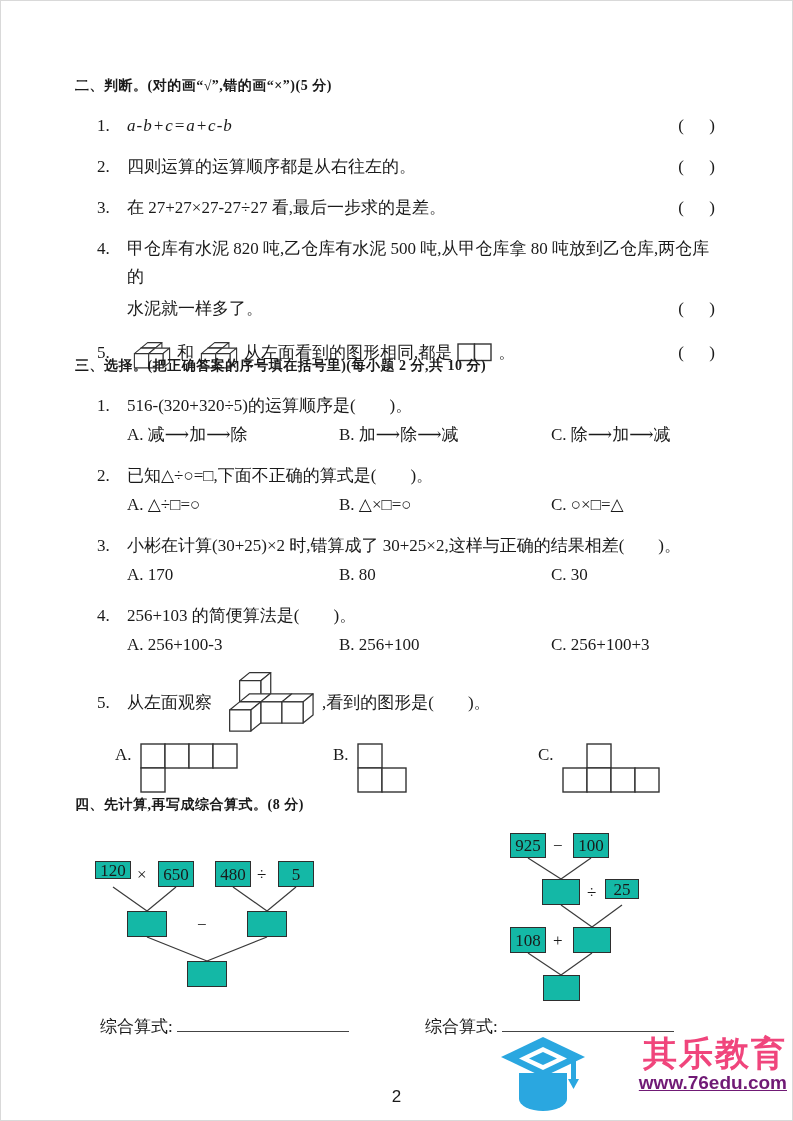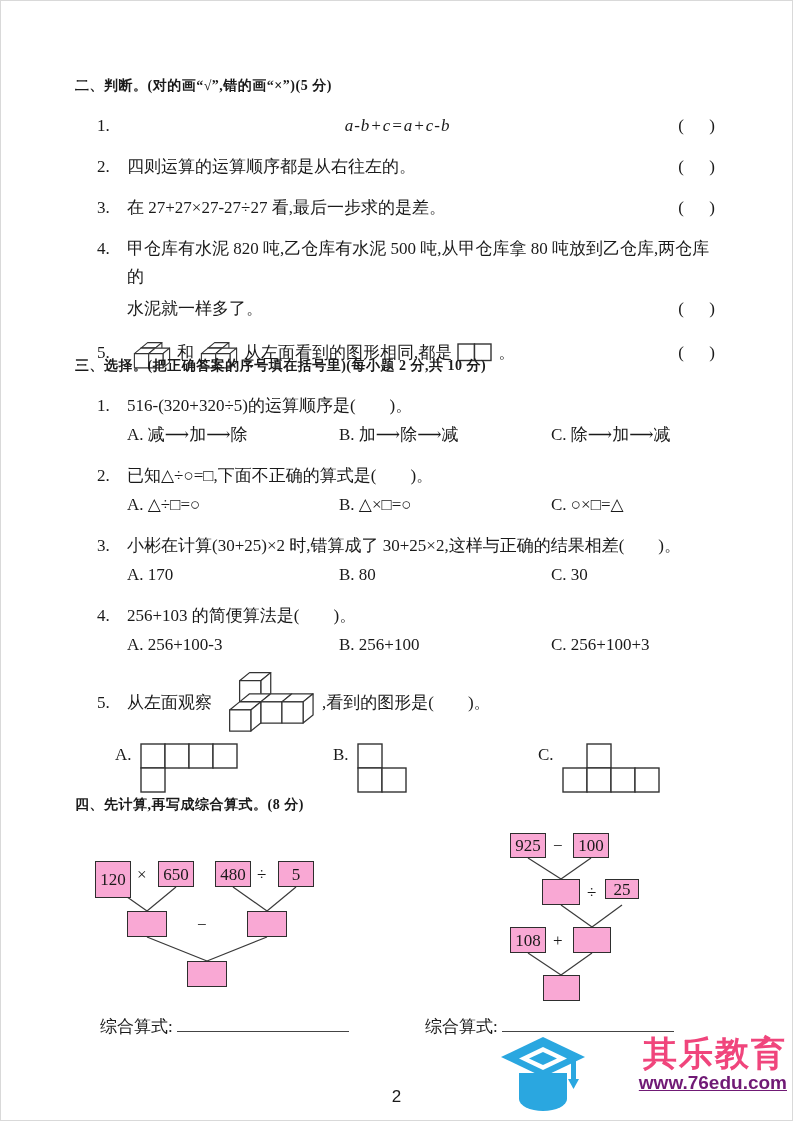--- a/index.html
+++ b/index.html
@@ -17,36 +17,36 @@
   .sec-inner{padding:0 78px 0 75px;}
   h2{
     font-size:14px;font-weight:bold;margin:0 0 12px 0;line-height:28px;
     letter-spacing:0.5px;
   }
   .row{display:flex;align-items:flex-start;line-height:28px;font-size:17px;margin-bottom:13px;}
   .row .num{width:30px;flex:0 0 auto;text-align:left;padding-left:22px;box-sizing:content-box;}
   .row .txt{flex:1 1 auto;}
   .row .bracket{flex:0 0 auto;margin-left:auto;padding-left:10px;white-space:pre;}
   .indent2{padding-left:52px;}
-  .math-italic{font-style:italic;letter-spacing:1px;text-align:center;}
+  .math-italic{font-style:italic;letter-spacing:1px;}
   .inlinefig{display:inline-block;vertical-align:middle;margin:0 5px;}
   
   .opts{display:flex;padding-left:52px;font-size:17px;line-height:26px;margin:2px 0 14px 0;}
   .opts .opt{width:212px;flex:0 0 auto;}
   .opts .opt:last-child{width:auto;}
   .q{margin-bottom:2px;}
   
   .shape-opts{display:flex;align-items:flex-start;padding-left:40px;margin-top:10px;}
   .shape-opt{display:flex;align-items:flex-start;gap:8px;font-size:17px;line-height:24px;}
   .shape-opt.w1{width:218px;} .shape-opt.w2{width:205px;}
   
   .tree{position:absolute;}
   .tree svg.lines{position:absolute;left:0;top:0;}
   .tbox{
-    position:absolute;border:1.6px solid #2e2e2e;background:#f9a8d4;
+    position:absolute;border:1.6px solid #2e2e2e;background:#14b8a6;
     display:flex;align-items:center;justify-content:center;
     font-size:17px;line-height:1;box-sizing:border-box;
   }
   .toplbl{position:absolute;font-size:17px;line-height:1;}
   .expr-row{position:absolute;font-size:17px;}
   .blankline{display:inline-block;width:172px;border-bottom:1.3px solid #444;height:18px;vertical-align:baseline;}
   
   .pagenum{position:absolute;left:0;right:0;bottom:14px;text-align:center;font-size:17px;font-family:"Liberation Sans",sans-serif;}
   .logo{position:absolute;right:6px;bottom:6px;display:flex;align-items:flex-start;gap:6px;}
   .logo-txt{display:flex;flex-direction:column;align-items:flex-end;}
@@ -238,21 +238,21 @@
     <svg class="lines" width="240" height="140">
       <g stroke="#3a3a3a" stroke-width="1.2">
         <line x1="28" y1="34" x2="62" y2="58"></line>
         <line x1="91" y1="34" x2="62" y2="58"></line>
         <line x1="148" y1="34" x2="182" y2="58"></line>
         <line x1="211" y1="34" x2="182" y2="58"></line>
         <line x1="62" y1="84" x2="122" y2="108"></line>
         <line x1="182" y1="84" x2="122" y2="108"></line>
       </g>
     </svg>
-    <div class="tbox" style="left:10px;top:8px;width:36px;height:37px;">120</div>
+    <div class="tbox" style="left:10px;top:8px;width:36px;height:18px;">120</div>
     <span class="toplbl" style="left:52px;top:13px;">×</span>
     <div class="tbox" style="left:73px;top:8px;width:36px;height:26px;">650</div>
     <div class="tbox" style="left:130px;top:8px;width:36px;height:26px;">480</div>
     <span class="toplbl" style="left:172px;top:13px;">÷</span>
     <div class="tbox" style="left:193px;top:8px;width:36px;height:26px;">5</div>
     <div class="tbox" style="left:42px;top:58px;width:40px;height:26px;"></div>
     <span class="toplbl" style="left:112px;top:63px;">−</span>
     <div class="tbox" style="left:162px;top:58px;width:40px;height:26px;"></div>
     <div class="tbox" style="left:102px;top:108px;width:40px;height:26px;"></div>
   </div>

